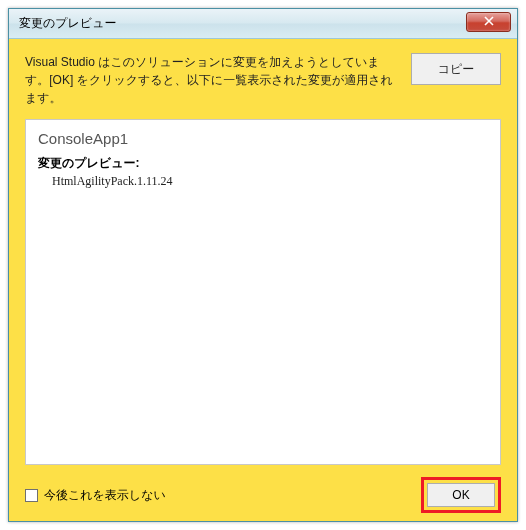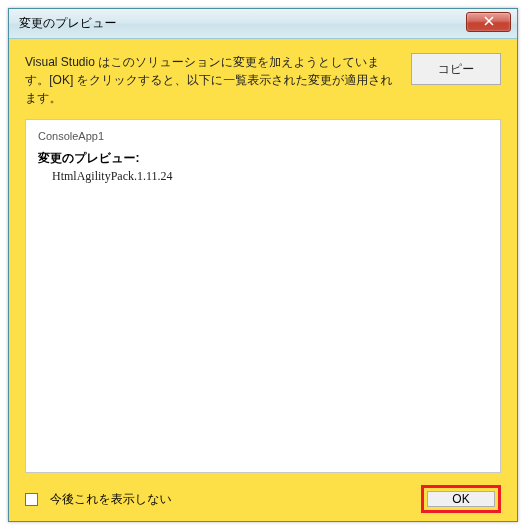--- a/index.html
+++ b/index.html
@@ -84,21 +84,21 @@
   }
   .list-box {
     margin-top: 12px;
     flex: 1;
     border: 1px solid #c8c8c8;
     background: #fff;
     padding: 10px 12px;
     overflow: auto;
   }
   .project-name {
-    font-size: 11px;
+    font-size: 15px;
     color: #555;
     margin-bottom: 8px;
   }
   .section-label {
     font-weight: bold;
     font-size: 12px;
     color: #000;
     margin-bottom: 2px;
   }
   .package-line {
@@ -109,41 +109,41 @@
   }
   .bottom-row {
     display: flex;
     align-items: center;
     padding-top: 12px;
     gap: 8px;
   }
   .checkbox-wrap {
     display: flex;
     align-items: center;
-    gap: 12px;
+    gap: 6px;
     flex: 1;
   }
   .checkbox {
     width: 13px;
     height: 13px;
     border: 1px solid #707070;
     background: #fff;
     cursor: pointer;
   }
   .chk-label {
     font-size: 12px;
     color: #000;
   }
   .ok-highlight {
     border: 3px solid #ee1c25;
     padding: 3px;
     display: inline-flex;
   }
   .btn {
-    height: 16px;
+    height: 24px;
     border: 1px solid #adadad;
     background: #f0f0f0;
     font-size: 12px;
     color: #000;
     display: flex;
     align-items: center;
     justify-content: center;
     cursor: pointer;
     padding: 0 8px;
   }

